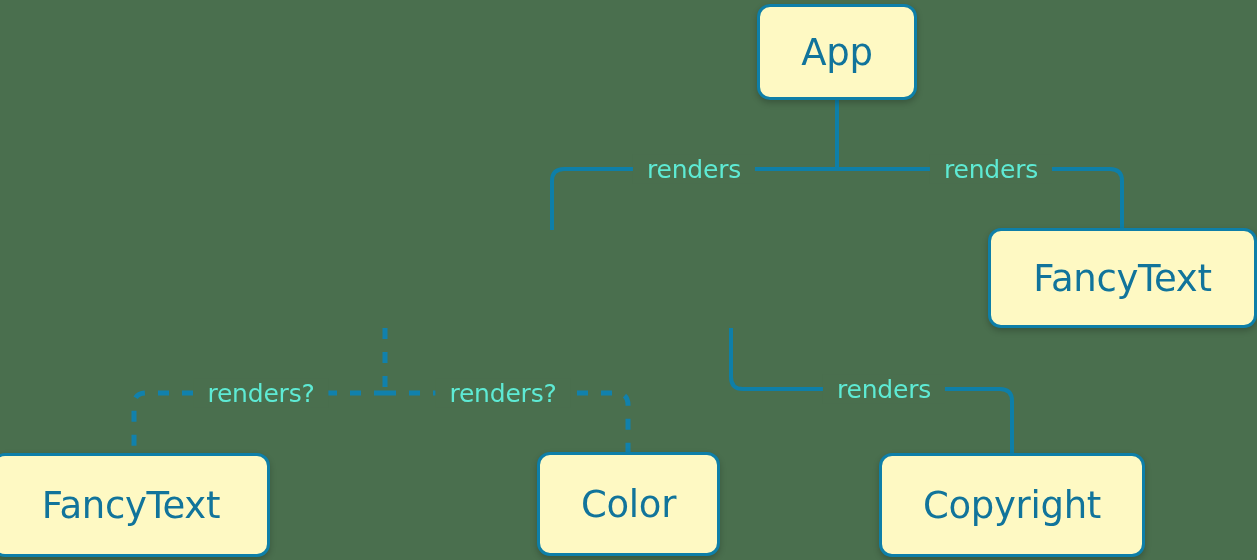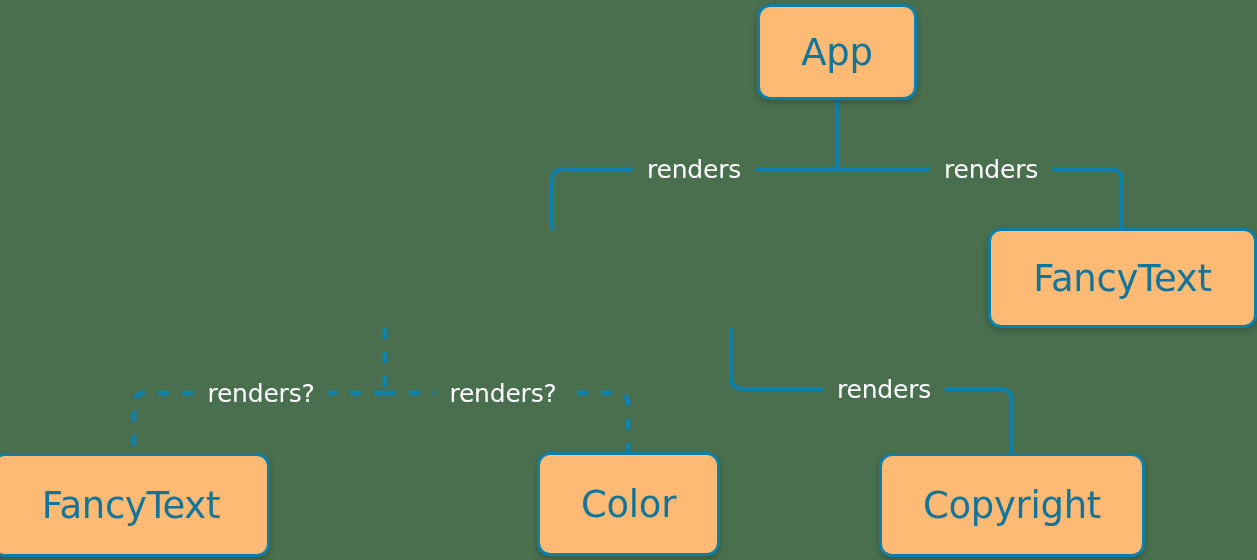--- a/index.html
+++ b/index.html
@@ -21,37 +21,37 @@
   #edges {
     position: absolute;
     left: 0;
     top: 0;
     width: 1257px;
     height: 560px;
   }
   .node {
     position: absolute;
     box-sizing: border-box;
-    background: #fdba74;
+    background: #fef9c3;
     border: 3px solid #0e7fa8;
     border-radius: 13px;
     box-shadow: 0 3px 6px rgba(0,0,0,0.22);
     display: flex;
     align-items: center;
     justify-content: center;
     color: #11749b;
     font-size: 37px;
     font-weight: 400;
     letter-spacing: -0.3px;
     white-space: nowrap;
     z-index: 2;
   }
   .edge-label {
     position: absolute;
-    color: #ffffff;
+    color: #5eead4;
     font-size: 25px;
     font-weight: 500;
     letter-spacing: -0.2px;
     white-space: nowrap;
     z-index: 3;
     transform: translate(-50%, -50%);
   }
 </style>
 </head>
 <body>

